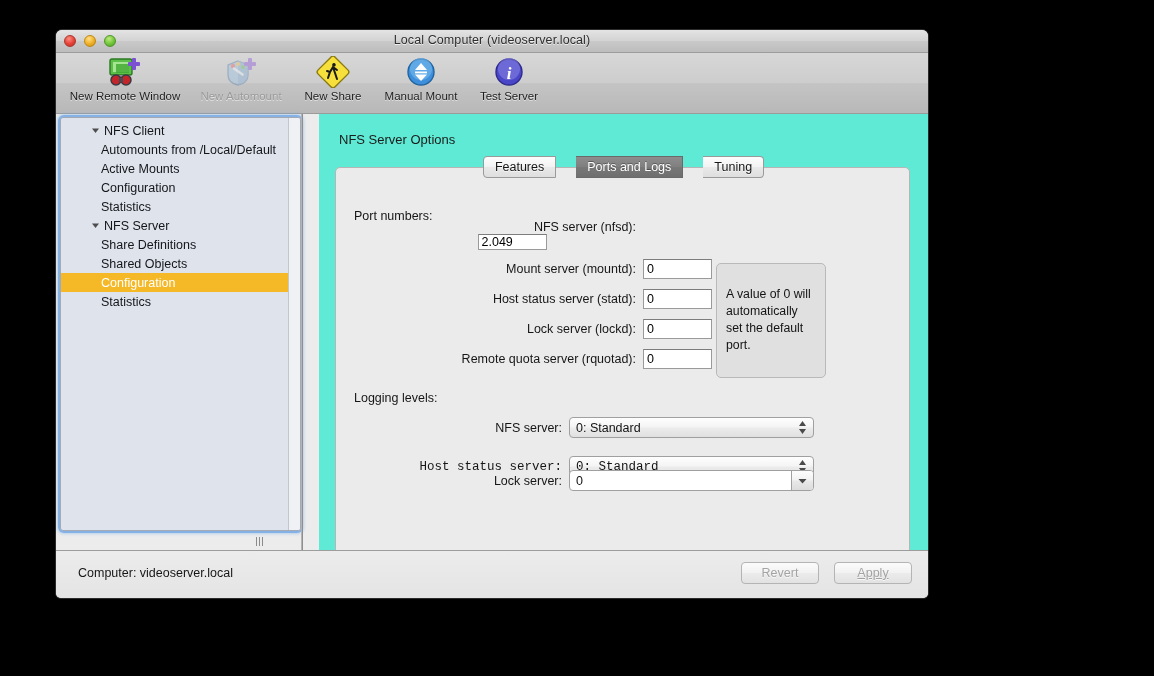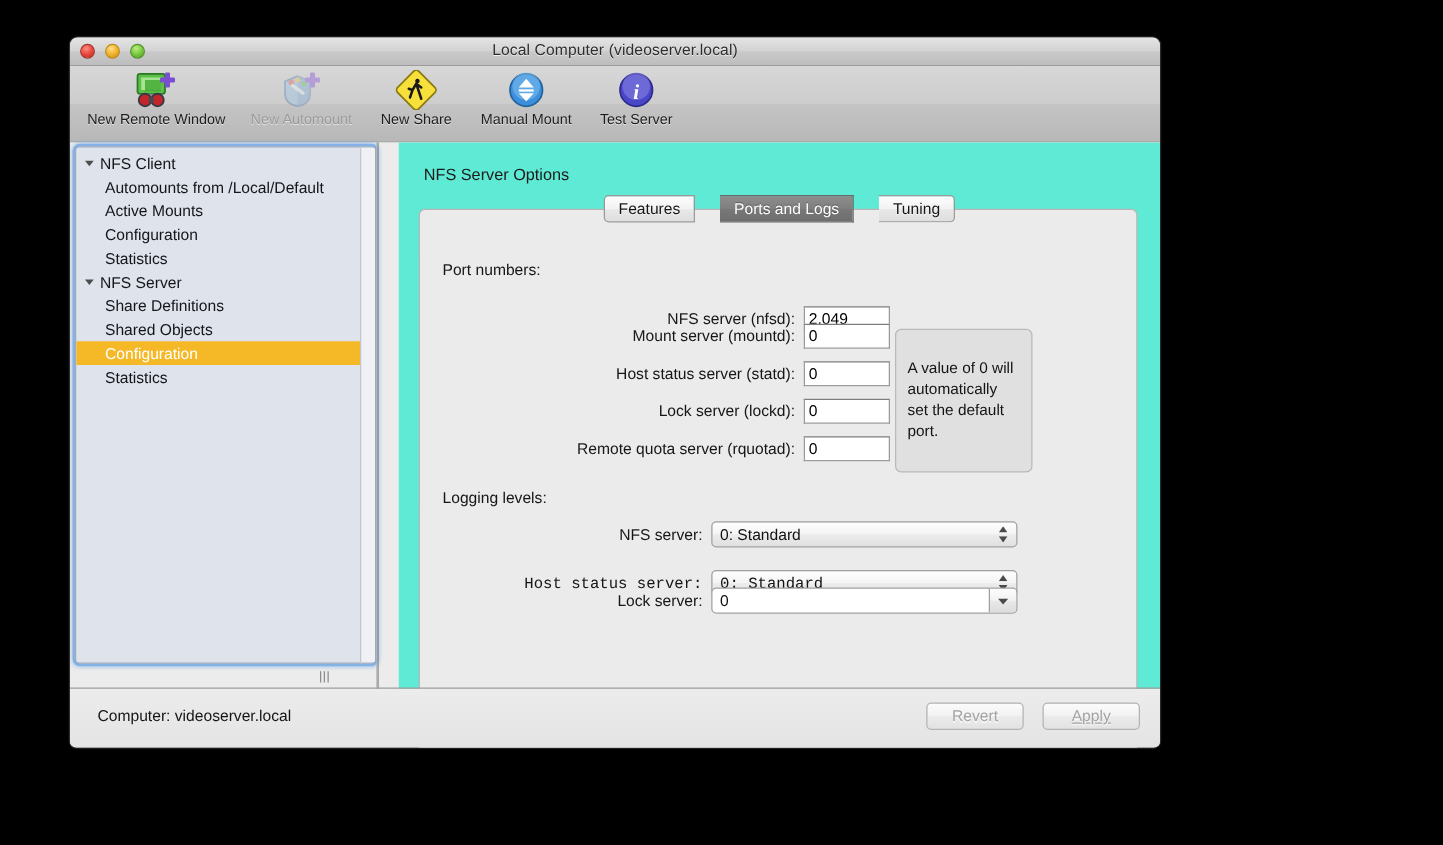--- a/index.html
+++ b/index.html
@@ -150,22 +150,22 @@
   .tree-row {
     height: 19px;
     display: flex;
     align-items: center;
     font-size: 12.5px;
     color: #14161a;
     padding-right: 12px;
     white-space: nowrap;
     cursor: default;
   }
-  .tree-row.group { padding-left: 6px; }
-  .tree-row.child { padding-left: 23px; }
+  .tree-row.group { padding-left: 6px; margin-left: 24px; }
+  .tree-row.child { padding-left: 40px; }
   .tree-row.selected {
     background: #f5b928;
     color: #ffffff;
   }
   .disclosure {
     width: 11px;
     margin-right: 2px;
     display: inline-block;
     position: relative;
     top: 0px;
@@ -584,21 +584,21 @@
         </div>
         <div class="tab">
           <span>Tuning</span>
         </div>
       </div>
 
       <div id="tabpanel">
 
         <div class="section-label" style="left:18px; top:41px;">Port numbers:</div>
 
-        <div class="frow" style="left:45px; top:76px;">
+        <div class="frow" style="left:45px; top:52px;flex-direction:column;">
           <div class="flabel">NFS server (nfsd):</div>
           <div class="textfield">2.049</div>
         </div>
         <div class="frow" style="left:45px; top:90px;">
           <div class="flabel">Mount server (mountd):</div>
           <div class="textfield">0</div>
         </div>
         <div class="frow" style="left:45px; top:120px;">
           <div class="flabel">Host status server (statd):</div>
           <div class="textfield">0</div>

